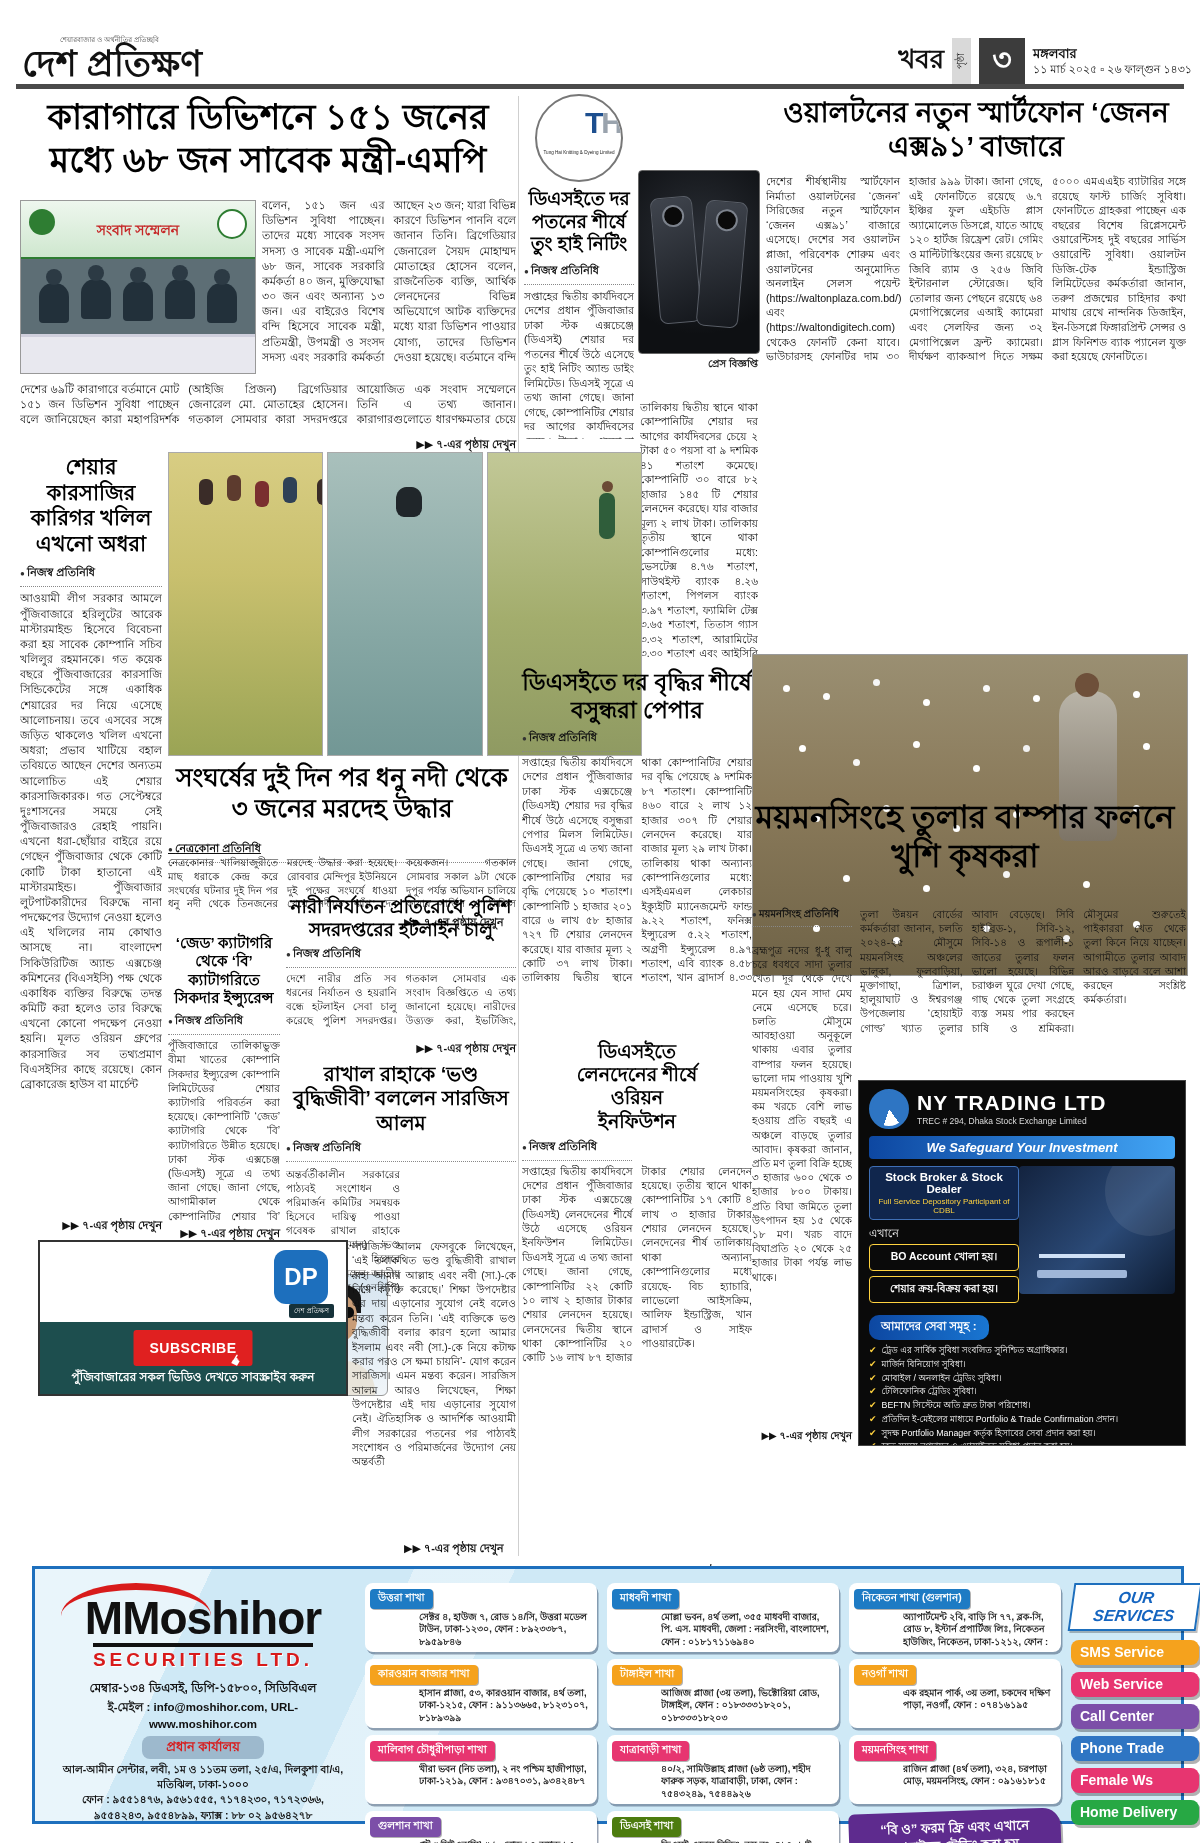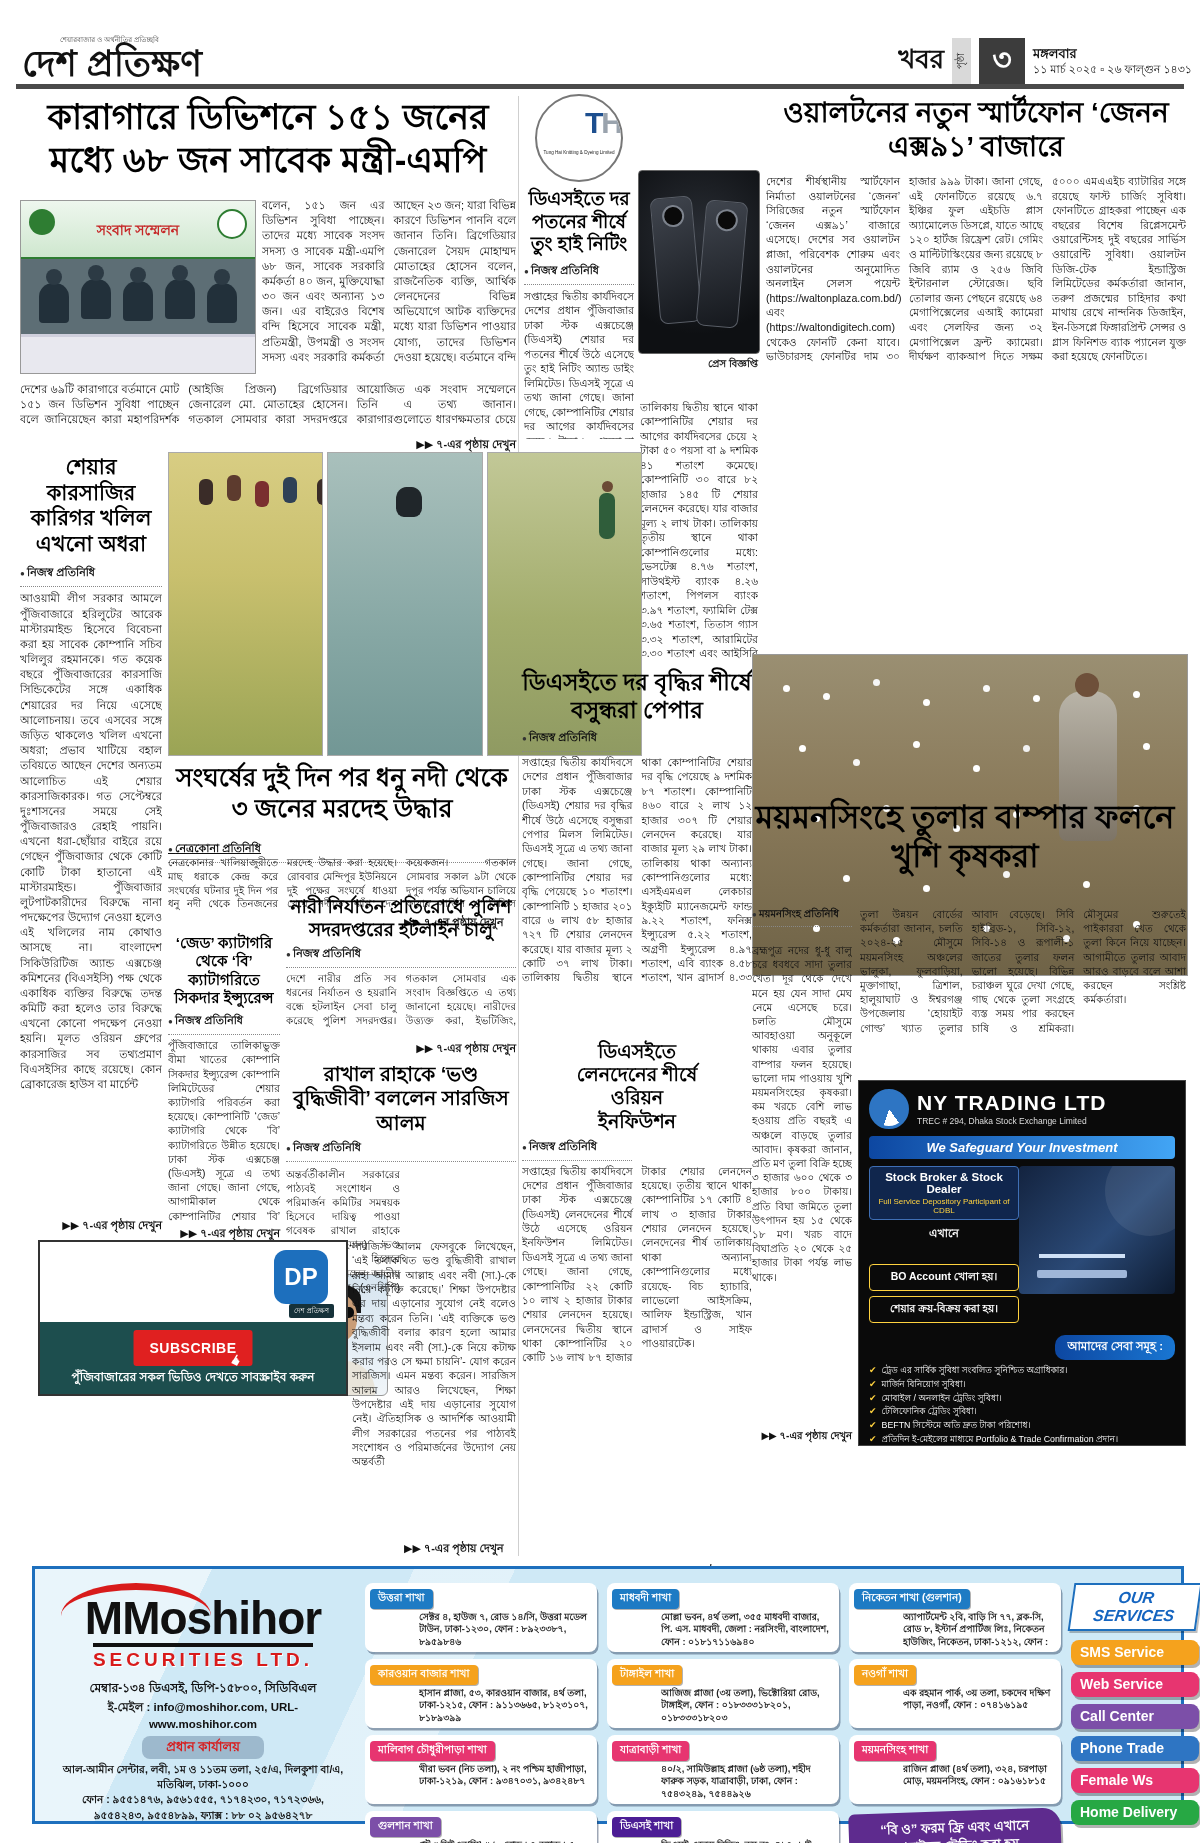--- a/index.html
+++ b/index.html
@@ -79,21 +79,21 @@
   .ny-head{display:flex;align-items:center;gap:8px;}
   .ny-logo{width:34px;height:34px;border-radius:50%;border:3px solid #2e75c3;background:conic-gradient(#2e75c3 0 40%,#fff 40% 55%,#2e75c3 55% 100%);flex:none;}
   .ny-name{font-size:21px;font-weight:bold;letter-spacing:1px;line-height:1;}
   .ny-trec{font-size:8.5px;color:#ddd;margin-top:3px;}
   .ny-slogan{margin:7px 0;background:linear-gradient(90deg,#0d47a1,#42a5f5);border-radius:4px;text-align:center;font-style:italic;font-weight:bold;font-size:13px;padding:4px 0;}
   .ny-mid{display:flex;gap:0;}
   .ny-left{width:150px;flex:none;}
   .ny-role{background:#10264d;border:1px solid #3f6fb5;border-radius:4px;text-align:center;padding:4px 2px;}
   .ny-role1{font-size:11.5px;font-weight:bold;}
   .ny-role2{font-size:8px;color:#ffd23f;margin-top:2px;}
-  .ny-ekhane{text-align:center;font-weight:bold;font-size:11px;margin:5px 0 20px;}
+  .ny-ekhane{text-align:left;font-weight:normal;font-size:11px;margin:5px 0 0;}
   .ny-box{border:1.5px solid #ffd23f;border-radius:4px;text-align:center;font-weight:bold;font-size:10.5px;padding:4px 2px;margin-bottom:5px;}
   .ny-img{flex:1;height:128px;border-radius:4px;background:linear-gradient(135deg,#13233f 0%,#2b4a77 55%,#0d1b31 100%);position:relative;overflow:hidden;}
   .ny-img::before{content:"";position:absolute;left:18px;bottom:16px;width:90px;height:8px;background:#9fb6d8;border-radius:2px;box-shadow:0 -18px 0 -2px #cfe0f5;}
   .ny-img::after{content:"";position:absolute;right:-20px;top:-20px;width:90px;height:90px;border-radius:50%;background:rgba(255,255,255,.08);}
   .ny-svc-title{display:inline-block;background:linear-gradient(90deg,#0d47a1,#1976d2);border-radius:10px;font-weight:bold;font-size:11.5px;padding:3px 12px;margin:7px 0 5px;}
   .chk{display:flex;gap:5px;font-size:8.8px;line-height:1.25;margin-bottom:2.5px;}
   .chk .tick{color:#ffd23f;flex:none;font-size:9px;}
   
   .mos{border:3px solid #1d6fbd;background:
       linear-gradient(115deg,rgba(255,255,255,.55) 0 14%,transparent 14% 30%,rgba(255,255,255,.4) 30% 38%,transparent 38%),
@@ -277,21 +277,21 @@
         <div class="ny-role">
           <div class="ny-role1">Stock Broker &amp; Stock Dealer</div>
           <div class="ny-role2">Full Service Depository Participant of CDBL</div>
         </div>
         <div class="ny-ekhane">এখানে</div>
         <div class="ny-box">BO Account খোলা হয়।</div>
         <div class="ny-box">শেয়ার ক্রয়-বিক্রয় করা হয়।</div>
       </div>
       <div class="ny-img"></div>
     </div>
-    <div style="text-align:right;"><span class="ny-svc-title">আমাদের সেবা সমূহ :</span></div>
+    <div style="text-align:left;"><span class="ny-svc-title">আমাদের সেবা সমূহ :</span></div>
     <div>
 
         <div class="chk">
           <span class="tick">✔</span>
           <span>ট্রেড এর সার্বিক সুবিধা সংবলিত সুনিশ্চিত অগ্রাধিকার।</span>
         </div>
 
         <div class="chk">
           <span class="tick">✔</span>
           <span>মার্জিন বিনিয়োগ সুবিধা।</span>
@@ -386,21 +386,21 @@
           <div class="branch-head" style="background: rgb(245, 162, 29);">টাঙ্গাইল শাখা</div>
           <div class="branch-addr">আজিজ প্লাজা (৩য় তলা), ভিক্টোরিয়া রোড, টাঙ্গাইল, ফোন : ০১৮৩৩৩১৮২০১, ০১৮৩৩৩১৮২০৩</div>
         </div>
 
         <div class="branch">
           <div class="branch-head" style="background: rgb(231, 53, 112);">যাত্রাবাড়ী শাখা</div>
           <div class="branch-addr">৪০/২, সামিউল্লাহ প্লাজা (৬ষ্ঠ তলা), শহীদ ফারুক সড়ক, যাত্রাবাড়ী, ঢাকা, ফোন : ৭৫৪৩২৪৯, ৭৫৪৪৯২৬</div>
         </div>
 
         <div class="branch">
-          <div class="branch-head" style="background: #4c1d95;">ডিএসই শাখা</div>
+          <div class="branch-head" style="background: #4d7c0f;">ডিএসই শাখা</div>
           <div class="branch-addr">ডিএসই এনেক্স বিল্ডিং, রুম নং- ৪২৭, ৯/ই মতিঝিল বা/এ, ৪র্থ তলা, ঢাকা, ফোন : ৯৫৬৪৬০১</div>
         </div>
       </div>
     <div class="abs" style="left:814px;top:14px;width:212px;">
       <div>
 
           <div class="branch">
             <div class="branch-head" style="background: rgb(30, 123, 196);">নিকেতন শাখা (গুলশান)</div>
             <div class="branch-addr">অ্যাপার্টমেন্ট ২বি, বাড়ি সি ৭৭, ব্লক-সি, রোড ৮, ইস্টার্ন প্রপার্টিজ লিঃ, নিকেতন হাউজিং, নিকেতন, ঢাকা-১২১২, ফোন : ৯৮৯৩৩৯৭, ৯৮৯৩২৯৮</div>
           </div>

